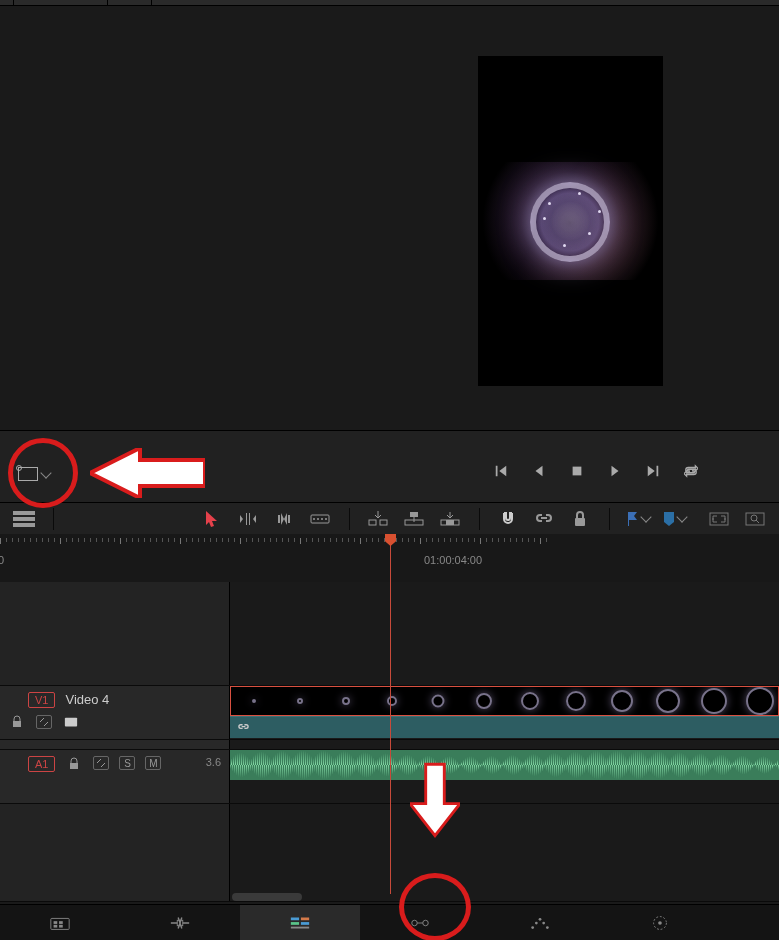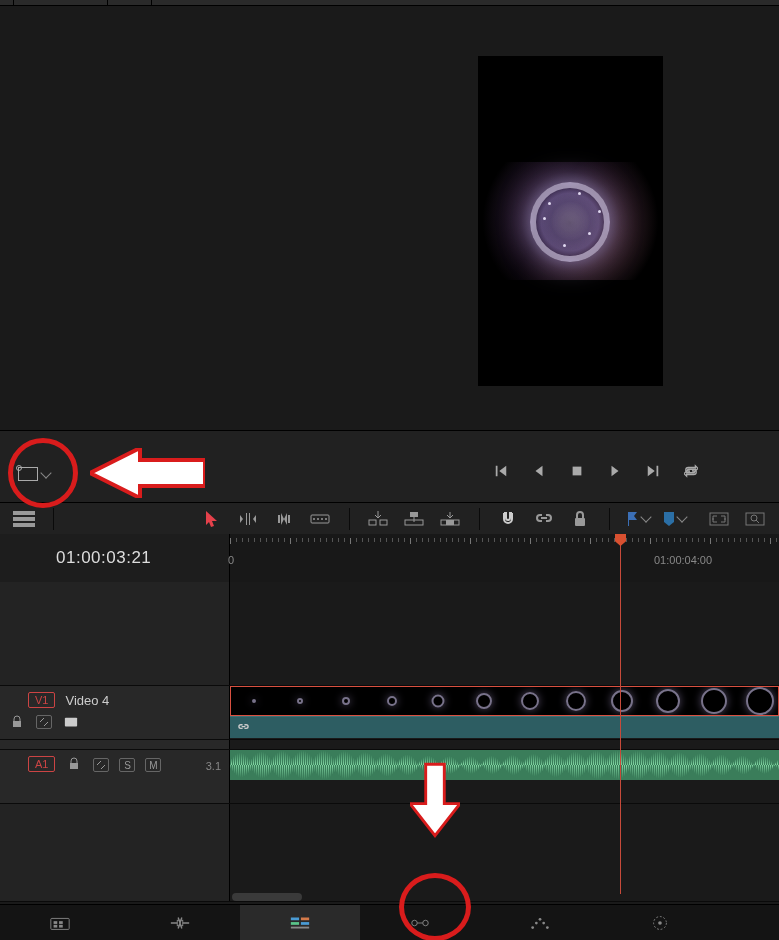--- a/index.html
+++ b/index.html
@@ -196,21 +196,21 @@
   .track-header {
     width: 230px;
     background: #282828;
     border-right: 1px solid #000;
     display:flex;
     flex-direction: column;
     padding: 6px 8px;
     gap:6px;
   }
   .track-header.gap { background:#232323; }
-  .th-top { display:flex; align-items:flex-end; gap:10px;padding-left:20px; }
+  .th-top { display:flex; align-items:flex-start; gap:10px;padding-left:20px; }
   .track-badge {
     border: 1px solid #c44;
     color: #c44;
     font-size: 11px;
     padding: 1px 6px;
     border-radius: 2px;
   }
   .track-name { color:#ccc; font-size:13px; }
   .th-btns { display:flex; gap:10px; align-items:center;}
   .tbtn { width:18px; height:16px; display:flex; align-items:center; justify-content:center; border:1px solid transparent; color:#999; font-size:10px;}
@@ -481,23 +481,20 @@
   <div class="tool">
     <svg width="20" height="14" viewBox="0 0 20 14">
         <rect x="1" y="1" width="18" height="12" fill="none" stroke="#777"></rect>
         <circle cx="9" cy="6" r="3" fill="none" stroke="#777"></circle>
         <path d="M11 8l3 3" stroke="#777"></path>
       </svg>
   </div>
 </div>
 
 <div class="timeline-ruler">
-  <div class="ruler-left">
-    <span>01:00:03:21</span>
-  </div>
   <div class="ruler-track">
     <svg class="ticks" width="549" height="18">
       <g fill="#555">
         
         
       </g>
     </svg>
     <div id="tick-container">
         <div class="tick major" style="left:0px"></div>
         <div class="tick" style="left:6px"></div>
@@ -694,21 +691,21 @@
             </svg>
           </span>
         <span class="tbtn box">
             <svg viewBox="0 0 14 14">
               <path d="M3 7l4-4m0 8l4-4" stroke="#999" fill="none"></path>
             </svg>
           </span>
         <span class="tbtn box">S</span>
         <span class="tbtn box">M</span>
         <span style="flex:1"></span>
-        <span style="color:#888;font-size:11px">3.1</span>
+        <span style="color:#888;font-size:11px">3.6</span>
       </div>
     </div>
     <div class="track-content">
       <div class="audio-clip">
         <svg class="waveform" viewBox="0 0 549 30" preserveAspectRatio="none">
           <rect width="549" height="30" fill="#3a7d5a"></rect>
           <path id="wave-path" fill="#7fd4a0" d="M0 15 L0 11 L0 19 L2 8.51587034414938 L2 21.48412965585062 L4 6.243116130932199 L4 23.7568838690678 L6 4.374248101113375 L6 25.625751898886627 L8 3.065732692419452 L8 26.934267307580548 L10 2.4240321147823796 L10 27.575967885217622 L12 2.4961110736930348 L12 27.503888926306963 L14 3.265258121116668 L14 26.734741878883334 L16 4.652594873742439 L16 25.347405126257563 L18 6.524138258304088 L18 23.475861741695912 L20 8.70278490859511 L20 21.29721509140489 L22 8.460216051656015 L22 21.539783948343985 L24 6.074498927016734 L24 23.925501072983266 L26 4.007230312996999 L26 25.992769687003 L28 2.433835226928645 L28 27.566164773071357 L30 1.4858316384941173 L30 28.51416836150588 L32 1.2390968052260973 L32 28.760903194773903 L34 1.7071034693227354 L34 28.292896530677265 L36 2.8397300836376793 L36 27.16026991636232 L38 4.527751323887244 L38 25.472248676112756 L40 6.6126077417100255 L40 23.387392258289974 L42 8.631559436212624 L42 21.368440563787374 L44 6.195452455196069 L44 23.80454754480393 L46 3.985677024785307 L46 26.014322975214693 L48 2.193082384303782 L48 27.806917615696218 L50 0.9715872313784004 L50 29.0284127686216 L52 0.4244405552731436 L52 29.575559444726856 L54 0.5950080925844663 L54 29.404991907415535 L56 1.4629074087642415 L56 28.53709259123576 L58 2.945836833027233 L58 27.054163166972767 L60 4.906934860164268 L60 25.09306513983573 L62 7.167012613594875 L62 22.832987386405126 L64 6.731338169348488 L64 23.26866183065151 L66 4.433567549442634 L66 25.566432450557365 L68 2.467408691945712 L68 27.532591308054286 L70 1.0060847302612608 L70 28.99391526973874 L72 0.17813511489300993 L72 29.82186488510699 L74 0.055936760755166404 L74 29.944063239244834 L76 0.6492413627558449 L76 29.350758637244155 L78 1.9043061679578344 L78 28.095693832042166 L80 3.708695846872006 L80 26.291304153127996 L82 5.901326525116058 L82 24.09867347488394 L84 7.748886015636678 L84 22.25111398436332 L86 5.413535188884351 L86 24.586464811115647 L88 3.3169489309293603 L88 26.68305106907064 L90 1.6481816949524468 L90 28.35181830504755 L92 0.5584856559898235 L92 29.441514344010177 L94 0.14779630720187242 L94 29.852203692798128 L96 0.4558013665498013 L96 29.5441986334502 L98 1.4583907884920215 L98 28.54160921150798 L100 3.0698049982660205 L100 26.930195001733978 L102 5.1502894620949515 L102 24.849710537905047 L104 7.518571843081899 L104 22.4814281569181 L106 6.914309904347871 L106 23.08569009565213 L108 4.726473726476222 L108 25.27352627352378 L110 2.8802280495882435 L110 27.119771950411756 L112 1.546515956094705 L112 28.453484043905295 L114 0.8508378348040928 L114 29.149162165195907 L116 0.8620306241441806 L116 29.137969375855818 L118 1.5861081043599956 L118 28.413891895640006 L120 2.965712484173139 L120 27.03428751582686 L122 4.885226287983034 L122 25.114773712016966 L124 7.18108793268987 L124 22.81891206731013 L126 8.849626548973264 L126 21.150373451026738 L128 6.605414260159458 L128 23.394585739840544 L130 4.609176926778799 L130 25.3908230732212 L132 3.048142254977213 L132 26.951857745022785 L134 2.070879637191238 L134 27.92912036280876 L136 1.7740142898425955 L136 28.225985710157403 L138 2.1935810857079012 L138 27.8064189142921 L140 3.3017904412438384 L140 26.69820955875616 L142 5.009495176877591 L142 24.990504823122407 L144 7.1741380177771195 L144 22.825861982222882 L146 9.612469833725866 L146 20.387530166274132 L148 8.799519831463233 L148 21.200480168536767 L150 6.679243876136322 L150 23.320756123863678 L152 4.907787992696234 L152 25.092212007303765 L154 3.653839905152818 L154 26.346160094847182 L156 3.039902607856524 L156 26.960097392143474 L158 3.1313347536219087 L158 26.868665246378093 L160 3.930495534229749 L160 26.06950446577025 L162 5.376517100612178 L162 24.623482899387824 L164 7.3507248786886805 L164 22.64927512131132 L166 9.687221627103415 L166 20.312778372896585 L168 11.11236066095834 L168 18.88763933904166 L170 8.894156473903147 L170 21.105843526096855 L172 6.931314760286387 L172 23.068685239713613 L174 5.409291558757564 L174 24.590708441242434 L176 4.474042119691857 L176 25.52595788030814 L178 4.218967163577085 L178 25.781032836422916 L180 4.676553902648534 L180 25.323446097351464 L182 5.815458533643 L182 24.184541466357 L184 7.543290838736019 L184 22.45670916126398 L186 9.714852178946892 L186 20.28514782105311 L188 12.145091028511338 L188 17.854908971488662 L190 11.045528551333787 L190 18.95447144866621 L192 8.914681817997156 L192 21.085318182002844 L194 7.1393358526404835 L194 22.860664147359515 L196 5.886002000510933 L196 24.113997999489065 L198 5.274278416481616 L198 24.725721583518386 L200 5.36615449318089 L200 24.63384550681911 L202 6.160461781221109 L202 23.83953821877889 L204 7.592967103096954 L204 22.407032896903047 L206 9.542099561179885 L206 20.457900438820115 L208 11.839799880439621 L208 18.16020011956038 L210 12.942931671706791 L210 17.05706832829321 L212 10.673849316550296 L212 19.326150683449704 L214 8.668260077794136 L214 21.331739922205863 L216 7.1099185937073255 L216 22.890081406292673 L218 6.142245907030697 L218 23.8577540929693 L220 5.855511340810411 L220 24.14448865918959 L222 6.278762881425688 L222 23.72123711857431 L224 7.3772269134639865 L224 22.622773086536014 L226 9.05540958917378 L226 20.944590410826223 L228 11.165622804164041 L228 18.83437719583596 L230 13.521173186060997 L230 16.478826813939 L232 12.071250401464084 L232 17.928749598535916 L234 9.868328807842436 L234 20.13167119215756 L236 8.029539703830743 L236 21.970460296169257 L238 6.719267053803041 L238 23.28073294619696 L240 6.054262998962596 L240 23.945737001037404 L242 6.093219201203105 L242 23.906780798796895 L244 6.83152522947012 L244 23.16847477052988 L246 8.201682204538155 L246 21.798317795461845 L248 10.079334749654057 L248 19.92066525034594 L250 12.294382426897716 L250 17.705617573102284 L252 13.034704550837823 L252 16.965295449162177 L254 10.677675846908324 L254 19.322324153091678 L256 8.595037560448864 L256 21.404962439551134 L258 6.968846759160655 L258 23.031153240839345 L260 5.940000876887757 L260 24.05999912311224 L262 5.595658749104089 L262 24.40434125089591 L264 5.961462564553985 L264 24.038537435446017 L266 6.999255510797859 L266 23.00074448920214 L268 8.610498976493028 L268 21.389501023506973 L270 10.645084047880598 L270 19.354915952119402 L272 12.914750179804518 L272 17.085249820195482 L274 11.10751766139738 L274 18.892482338602623 L276 8.82896689278975 L276 21.17103310721025 L278 6.926266286204502 L278 23.073733713795498 L280 5.561627530291894 L280 24.438372469708106 L282 4.848920220457767 L282 25.151079779542233 L284 4.84351307255783 L284 25.15648692744217 L286 5.537341271131583 L286 24.46265872886842 L288 6.8596405500366835 L288 23.140359449963317 L290 8.683282410370653 L290 21.31671758962935 L292 10.836144547042629 L292 19.16385545295737 L294 11.237600569357596 L294 18.762399430642404 L296 8.82046566752144 L296 21.17953433247856 L298 6.691518314105192 L298 23.308481685894808 L300 5.031018298323829 L300 24.96898170167617 L302 3.9772466881049624 L302 26.022753311895038 L304 3.614169666308218 L304 26.385830333691782 L306 3.9639543420694157 L306 26.036045657930586 L308 4.98500505153857 L308 25.01499494846143 L310 6.575695533146204 L310 23.424304466853798 L312 8.58346356680628 L312 21.41653643319372 L314 10.818455653357503 L314 19.181544346642497 L316 8.70865886657793 L316 21.291341133422073 L318 6.411653489840003 L318 23.588346510159997 L320 4.5043150948591855 L320 25.495684905140813 L322 3.1465432681995082 L322 26.85345673180049 L324 2.4491955228702444 L324 27.550804477129756 L326 2.4642014097467193 L326 27.53579859025328 L328 3.17994038315336 L328 26.820059616846642 L330 4.522296275590298 L330 25.4777037244097 L332 6.361294162206155 L332 23.638705837793843 L334 8.522726737623305 L334 21.477273262376695 L336 8.657935987405754 L336 21.342064012594246 L338 6.255362931724811 L338 23.74463706827519 L340 4.155826539837179 L340 25.84417346016282 L342 2.537618185157239 L342 27.46238181484276 L344 1.5362416798614582 L344 28.463758320138542 L346 1.2323235944547637 L346 28.767676405545238 L348 1.644425241927694 L348 28.355574758072308 L350 2.7273983879706876 L350 27.272601612029312 L352 4.376431544778059 L352 25.623568455221942 L354 6.436425383732111 L354 23.56357461626789 L356 8.715859768613146 L356 21.284140231386854 L358 6.38385361024284 L358 23.616146389757162 L360 4.14868401763961 L360 25.85131598236039 L362 2.3166432150205836 L362 27.683356784979416 L364 1.045146462033733 L364 28.954853537966265 L366 0.4418814248871037 L366 29.558118575112896 L368 0.5551981827534362 L368 29.444801817246564 L370 1.3697991184790457 L370 28.630200881520956 L372 2.8081136886497085 L372 27.19188631135029 L374 4.737235255653188 L374 25.26276474434681 L376 6.980800322892446 L376 23.019199677107554 L378 6.922664620557452 L378 23.077335379442548 L380 4.6069229419229405 L380 25.39307705807706 L382 2.607517046903297 L382 27.392482953096703 L384 1.1006072987419735 L384 28.899392701258027 L386 0.2187722787755284 L386 29.78122772122447 L388 0.0391691828679086 L388 29.96083081713209 L390 0.5766441817531547 L390 29.423355818246847 L392 1.782408172146262 L392 28.217591827853738 L394 3.548396206767281 L394 26.45160379323272 L396 5.716921186386749 L396 24.28307881361325 L398 7.938928632413551 L398 22.06107136758645 L400 5.59344029131212 L400 24.40655970868788 L402 3.4705228364827008 L402 26.5294771635173 L404 1.7615497480583215 L404 28.23845025194168 L406 0.6213318598238065 L406 29.378668140176195 L408 0.1542851235866518 L408 29.845714876413346 L410 0.4050993418318072 L410 29.594900658168193 L412 1.3547414095431591 L412 28.64525859045684 L414 2.922150091297045 L414 27.077849908702955 L416 4.971470952866142 L416 25.02852904713386 L418 7.324185182082729 L418 22.67581481791727 L420 7.097357673312704 L420 22.902642326687296 L422 4.890685112656531 L422 25.10931488734347 L424 3.0104697990296625 L424 26.989530200970336 L426 1.6306616924412065 L426 28.36933830755879 L428 0.8808520599075997 L428 29.1191479400924 L430 0.834687335487839 L430 29.16531266451216 L432 1.5032798360127497 L432 28.49672016398725 L434 2.8342039507134373 L434 27.165796049286563 L436 4.716167490025692 L436 25.28383250997431 L438 6.98894093457154 L438 23.011059065428462 L440 9.03283918913298 L440 20.96716081086702 L442 6.7777067718662405 L442 23.222293228133758 L444 4.754459181494498 L444 25.245540818505503 L446 3.152718968726967 L446 26.847281031273035 L448 2.1246748775844075 L448 27.875325122415592 L450 1.7714727039976488 L450 28.22852729600235 L452 2.1341653431947645 L452 27.865834656805234 L454 3.19003045502825 L454 26.80996954497175 L456 4.854584703550646 L456 25.145415296449354 L458 6.989114669580202 L458 23.010885330419796 L460 9.413051747433764 L460 20.586948252566238 L462 8.977544689789507 L462 21.022455310210493 L464 6.837786599441252 L464 23.16221340055875 L466 5.0318566963667575 L466 24.96814330363324 L468 3.731518046071427 L468 26.26848195392857 L470 3.063414787698383 L470 26.936585212301615 L472 3.0977426104775247 L472 26.902257389522475 L474 3.841961558486739 L474 26.158038441513263 L476 5.240112807063715 L476 24.759887192936283 L478 7.177800468137895 L478 22.822199531862104 L480 9.492393441572649 L480 20.50760655842735 L482 11.293850062373348 L482 18.706149937626652 L484 9.064090357907855 L484 20.935909642092145 L486 7.073702618298864 L486 22.926297381701136 L488 5.510612650263914 L488 24.489387349736084 L490 4.524454522209005 L490 25.475545477790995 L492 4.213188188045198 L492 25.786811811954802 L494 4.614333227344243 L494 25.385666772655757 L496 5.701601790974545 L496 24.298398209025457 L498 7.387231546020553 L498 22.61276845397945 L500 9.529810249392666 L500 20.470189750607332 L502 11.946893028227443 L502 18.053106971772557 L504 11.224726569942137 L504 18.775273430057865 L506 9.07379873758334 L506 20.92620126241666 L508 7.263515337594436 L508 22.736484662405566 L510 5.963530601185667 L510 24.036469398814333 L512 5.297632890017621 L512 24.70236710998238 L514 5.332674788807424 L514 24.667325211192576 L516 6.072589572731173 L516 23.927410427268825 L518 7.458028559631802 L518 22.541971440368197 L520 9.37165175935668 L520 20.62834824064332 L522 11.648599239541877 L522 18.351400760458123 L524 13.128850484618962 L524 16.87114951538104 L526 10.847520878564659 L526 19.15247912143534 L528 8.81378819158688 L528 21.18621180841312 L530 7.213951166348172 L530 22.786048833651826 L532 6.195168216603042 L532 23.804831783396956 L534 5.852305405699735 L534 24.147694594300265 L536 6.219456166553275 L536 23.780543833446725 L538 7.266890291130885 L538 22.733109708869115 L540 8.903704736003842 L540 21.096295263996158 L542 10.985939463249016 L542 19.014060536750982 L544 13.329433359612999 L544 16.670566640387 L546 12.256601876124156 L546 17.743398123875842 L548 10.032846756564595 L548 19.967153243435405 L549 15 Z"></path>
         </svg>
       </div>
     </div>

